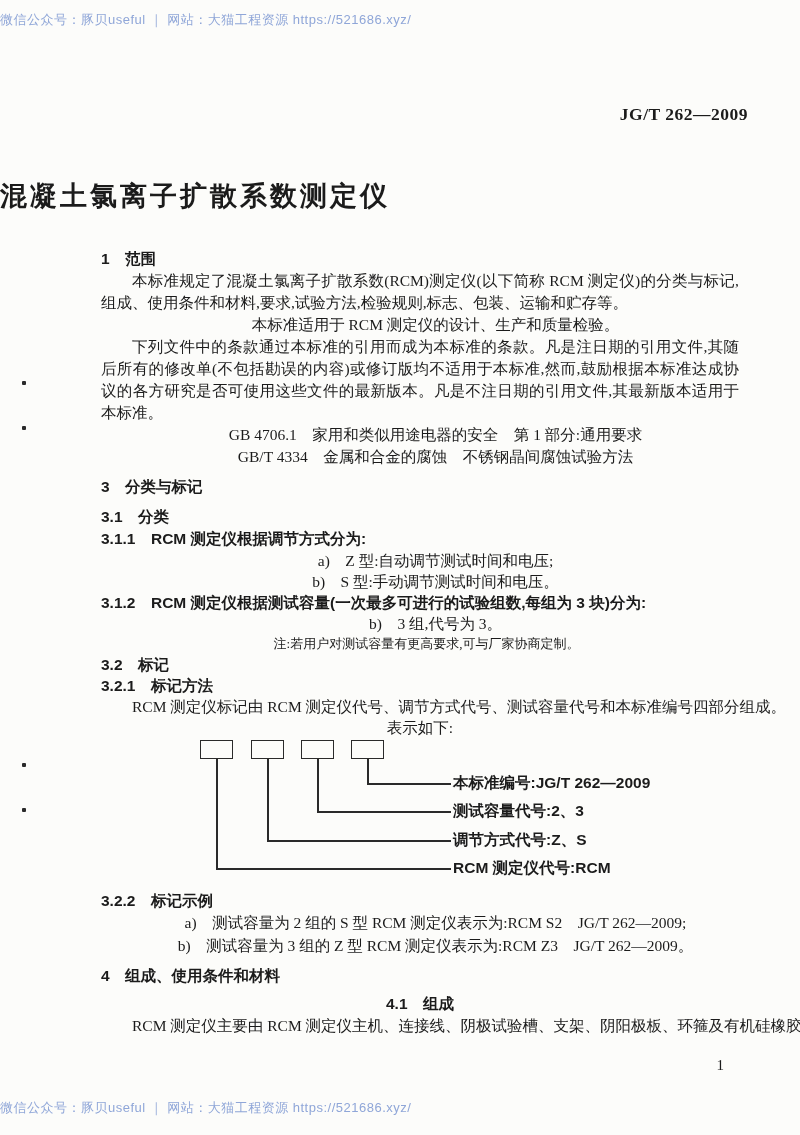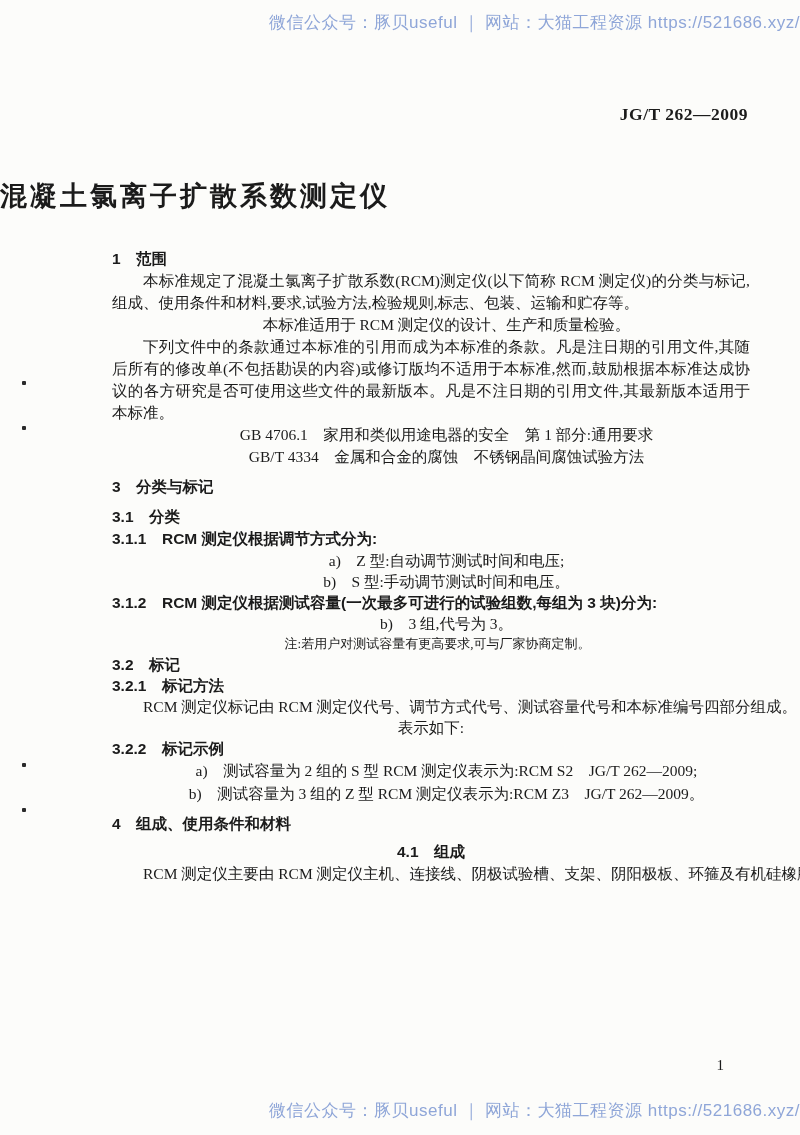--- a/index.html
+++ b/index.html
@@ -2,38 +2,38 @@
 <html><head>
 <meta charset="utf-8">
 <style>
   html,body { margin:0; padding:0; background:#e8e8e8; }
   .page {
     position:relative; width:800px; height:1135px; margin:0 auto;
     background:#fcfcfa; color:#1b1b1b; overflow:hidden;
     font-family:"Liberation Serif","DejaVu Serif",serif;
   }
   .watermark {
-    position:absolute; left:0; width:100%; text-align:right;
+    position:absolute; left:0; width:100%; text-align:left;
     font-family:"Liberation Sans","DejaVu Sans",sans-serif;
-    font-size:17px; letter-spacing:0.5px; color:#8fa6d8;
+    font-size:13px; letter-spacing:0.5px; color:#8fa6d8;
   }
   .wm-top { top:11px; }
   .wm-bottom { top:1099px; }
   .std-no {
     position:absolute; top:104px; right:52px;
     font-weight:bold; font-size:17.5px; letter-spacing:0.5px;
     font-family:"Liberation Serif","DejaVu Serif",serif;
   }
   .doc-title {
     position:absolute; top:178px; left:0; width:100%; text-align:left;
     font-family:"Liberation Sans","DejaVu Sans",sans-serif;
     font-weight:bold; font-size:27px; letter-spacing:3px;
   }
   .content {
-    position:absolute; left:112px; top:240px; width:638px;
+    position:absolute; left:101px; top:240px; width:638px;
     font-size:15.5px; line-height:22px; text-align:justify;
   }
   .sec-h {
     font-family:"Liberation Sans","DejaVu Sans",sans-serif;
     font-weight:bold; line-height:22px; white-space:nowrap; text-align:left;
   }
   .mt8 { margin-top:8px; }
   .mt10 { margin-top:10px; }
   .mt6 { margin-top:6px;text-align:center; }
   .para { text-indent:2em; margin:0; }
@@ -88,20 +88,41 @@
     <div class="indent2 oneline tight">a)　Z 型:自动调节测试时间和电压;</div>
     <div class="indent2 oneline tight">b)　S 型:手动调节测试时间和电压。</div>
     <div class="sec-h tight">3.1.2　RCM 测定仪根据测试容量(一次最多可进行的试验组数,每组为 3 块)分为:</div>
     <div class="indent2 oneline tight">b)　3 组,代号为 3。</div>
     <div class="note">注:若用户对测试容量有更高要求,可与厂家协商定制。</div>
     <div class="sec-h tight">3.2　标记</div>
     <div class="sec-h tight">3.2.1　标记方法</div>
     <div class="para oneline tight">RCM 测定仪标记由 RCM 测定仪代号、调节方式代号、测试容量代号和本标准编号四部分组成。</div>
     <div class="oneline tight">表示如下:</div>
 
+    <div class="diagram">
+      <div class="dbox" style="left:99px;"></div>
+      <div class="dbox" style="left:150px;"></div>
+      <div class="dbox" style="left:200px;"></div>
+      <div class="dbox" style="left:250px;"></div>
+
+      <div class="dline" style="left:115px; top:19px; width:1.5px; height:109px;"></div>
+      <div class="dline" style="left:166px; top:19px; width:1.5px; height:81px;"></div>
+      <div class="dline" style="left:216px; top:19px; width:1.5px; height:52px;"></div>
+      <div class="dline" style="left:266px; top:19px; width:1.5px; height:24px;"></div>
+
+      <div class="dline" style="left:115px; top:128px; width:235px; height:1.5px;"></div>
+      <div class="dline" style="left:166px; top:100px; width:184px; height:1.5px;"></div>
+      <div class="dline" style="left:216px; top:71px;  width:134px; height:1.5px;"></div>
+      <div class="dline" style="left:266px; top:43px;  width:84px;  height:1.5px;"></div>
+
+      <div class="dlabel" style="top:35px;">本标准编号:JG/T 262—2009</div>
+      <div class="dlabel" style="top:63px;">测试容量代号:2、3</div>
+      <div class="dlabel" style="top:92px;">调节方式代号:Z、S</div>
+      <div class="dlabel" style="top:120px;">RCM 测定仪代号:RCM</div>
+    </div>
 
     <div class="sec-h tight">3.2.2　标记示例</div>
     <div class="indent2 oneline lh23">a)　测试容量为 2 组的 S 型 RCM 测定仪表示为:RCM S2　JG/T 262—2009;</div>
     <div class="indent2 oneline lh23">b)　测试容量为 3 组的 Z 型 RCM 测定仪表示为:RCM Z3　JG/T 262—2009。</div>
 
     <div class="sec-h mt8">4　组成、使用条件和材料</div>
     <div class="sec-h mt6">4.1　组成</div>
     <div class="para oneline">RCM 测定仪主要由 RCM 测定仪主机、连接线、阴极试验槽、支架、阴阳极板、环箍及有机硅橡胶筒</div>
 
   </div>

